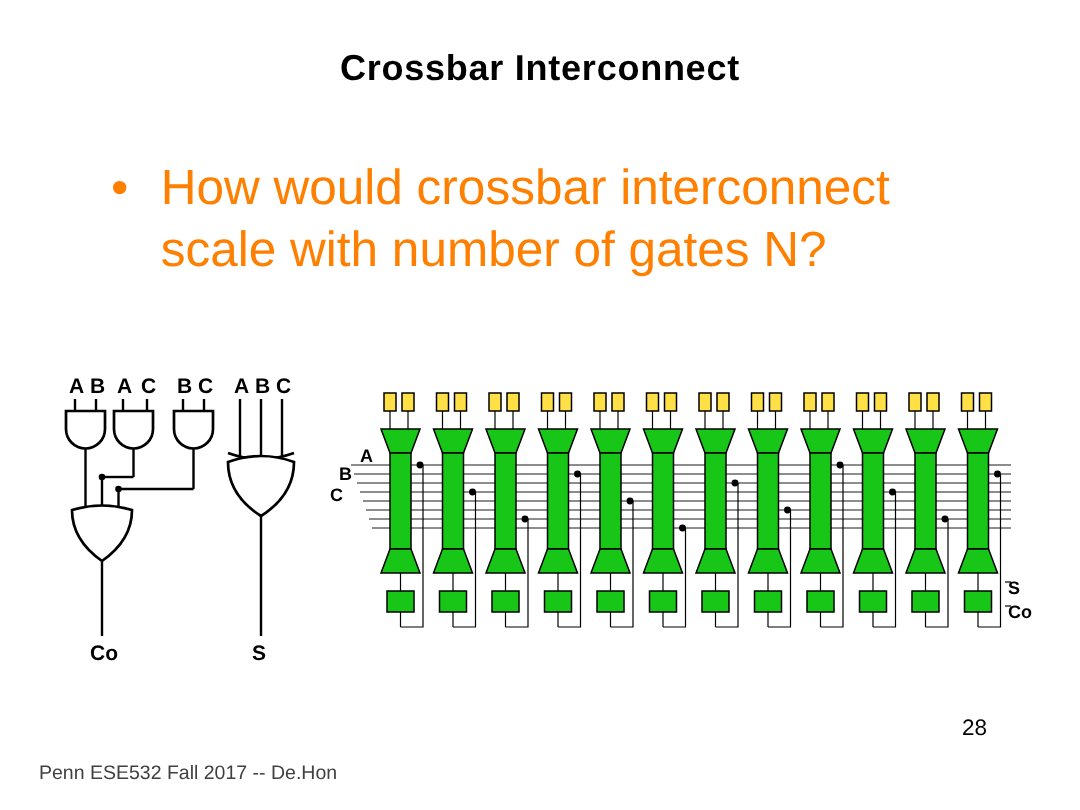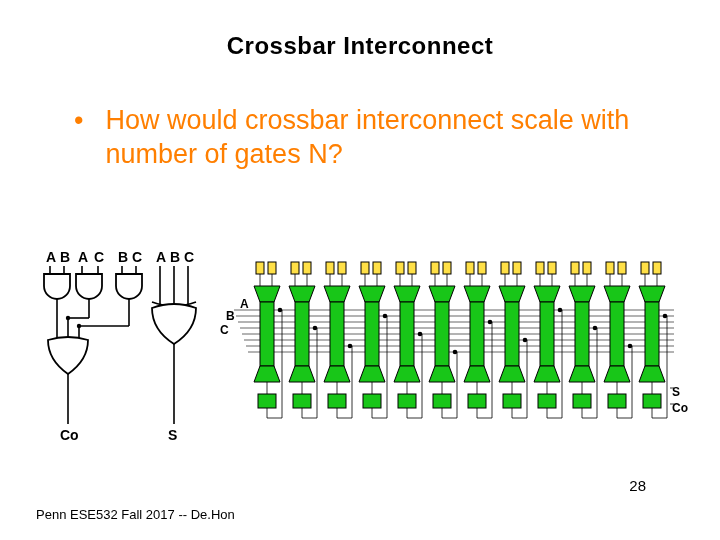--- a/index.html
+++ b/index.html
@@ -13,21 +13,21 @@
   }
   .title {
     text-align: center;
     font-size: 24px;
     color: #000;
     margin-top: 32px;
     letter-spacing: 0.5px;
   }
   .bullet {
     margin: 44px 0 16px 74px;
-    font-size: 27px;
+    font-size: 33px;
     color: #FF7F00;
     line-height: 1.25;
     max-width: 580px;
   }
   .bullet .dot {
     display: inline-block;
     width: 24px;
     vertical-align: top;
   }
   .bullet .text { display: inline-block; width: 540px; vertical-align: top; }
@@ -35,28 +35,28 @@
   .figure-row {
     position: absolute;
     top: 248px;
     left: 40px;
     right: 40px;
     height: 200px;
   }
 
   .footer-left {
     position: absolute;
-    left: 36px;
+    left: 26px;
     bottom: 18px;
     font-size: 13px;
-    color: #000000;
+    color: #404040;
   }
   .page-num {
     position: absolute;
-    right: 74px;
+    right: 62px;
     bottom: 46px;
     font-size: 15px;
     color: #000;
   }
 
   
   .gate-diagram {
     position: absolute;
     left: 0;
     top: 0;

